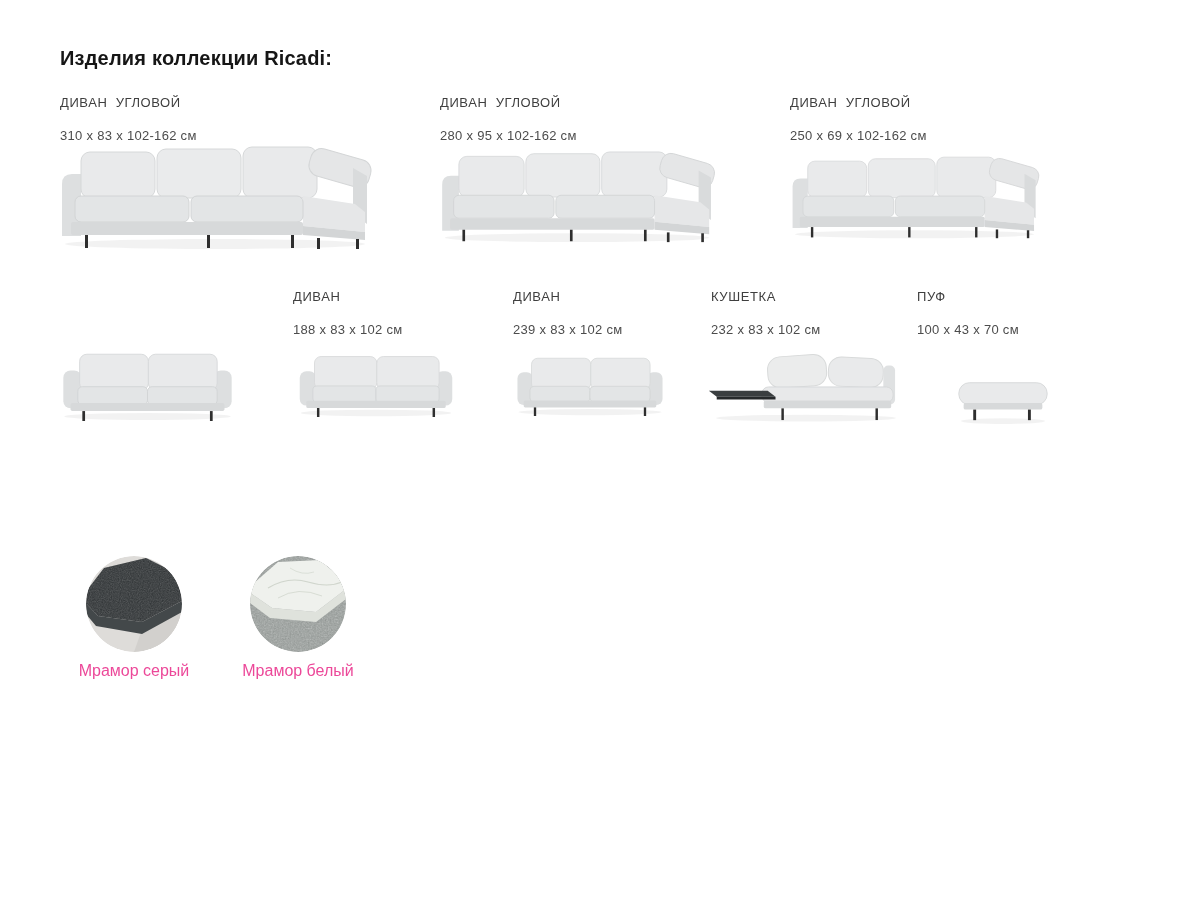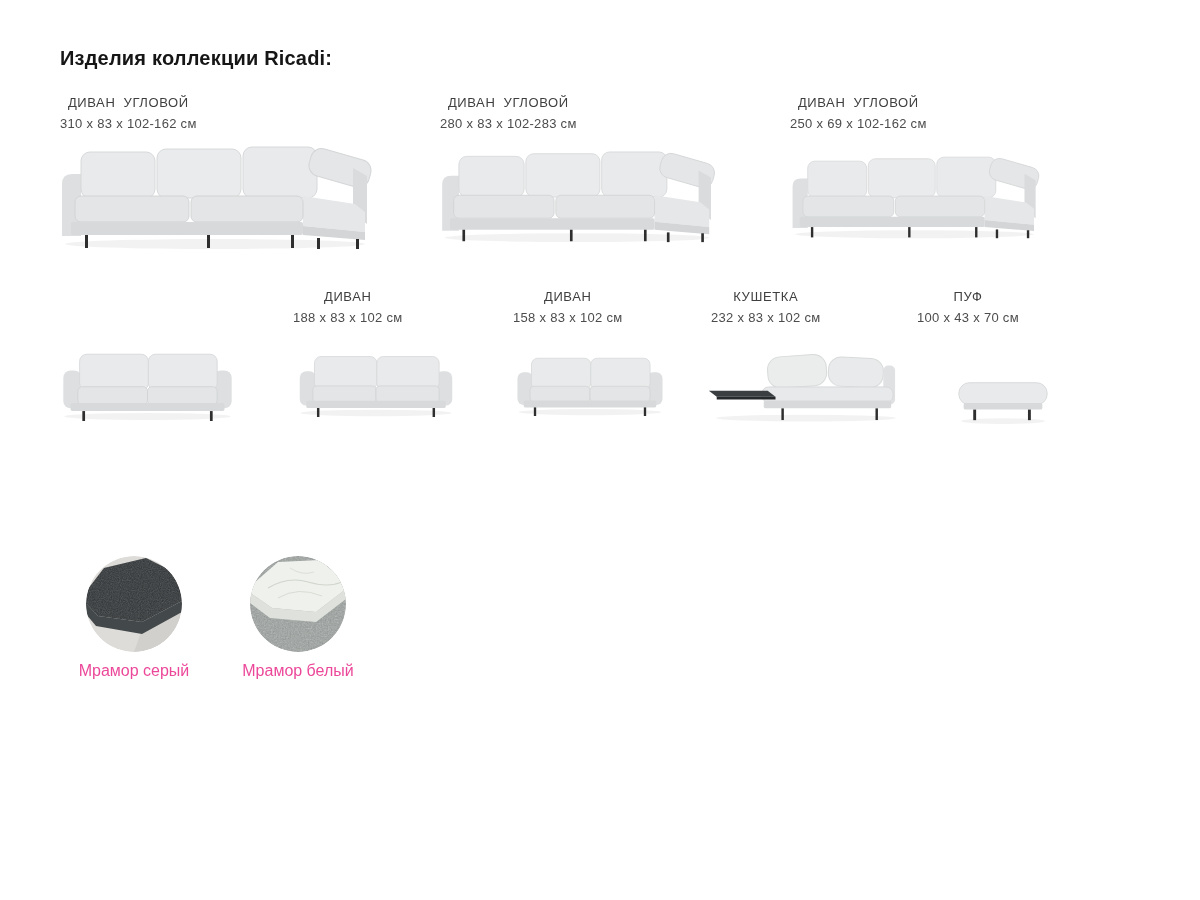--- a/index.html
+++ b/index.html
@@ -4,27 +4,27 @@
 <style>
   html,body { margin:0; padding:0; background:#ffffff; }
   #canvas {
     position:relative; width:1200px; height:744px; background:#ffffff;
     font-family:"Liberation Sans", sans-serif; overflow:hidden;
   }
   .section-title {
     position:absolute; font-weight:700; font-size:20px; line-height:24px;
     color:#161616; letter-spacing:0.2px; white-space:nowrap;
   }
-  .plabel { position:absolute; white-space:nowrap;text-align:center; }
+  .plabel { position:absolute; white-space:nowrap; }
   .pname {
     font-size:13px; color:#3f3f3f; letter-spacing:0.6px; word-spacing:4px;
     line-height:15px;
   }
   .pdims {
-    font-size:13px; color:#4c4c4c; letter-spacing:0.3px; margin-top:6px;
+    font-size:13px; color:#4c4c4c; letter-spacing:0.3px; margin-top:18px;
     line-height:15px;
   }
   .pimg { position:absolute; }
   .pimg svg { display:block; width:100%; height:100%; }
   .swatch { position:absolute; width:96px; height:96px; border-radius:50%; overflow:hidden; }
   .swatch svg { display:block; width:96px; height:96px; }
   .swatch-label {
     position:absolute; width:150px; text-align:center; font-size:16px;
     color:#ec4899; line-height:19px; white-space:nowrap;
   }
@@ -35,21 +35,21 @@
 <div id="canvas">
 
   <div class="section-title" style="left:60px; top:46px;">Изделия коллекции Ricadi:</div>
 
   <div class="plabel" style="left:60px; top:95px;">
     <div class="pname">ДИВАН УГЛОВОЙ</div>
     <div class="pdims">310 x 83 x 102-162 см</div>
   </div>
   <div class="plabel" style="left:440px; top:95px;">
     <div class="pname">ДИВАН УГЛОВОЙ</div>
-    <div class="pdims">280 x 83 x 102-283 см</div>
+    <div class="pdims">280 x 95 x 102-162 см</div>
   </div>
   <div class="plabel" style="left:790px; top:95px;">
     <div class="pname">ДИВАН УГЛОВОЙ</div>
     <div class="pdims">250 x 69 x 102-162 см</div>
   </div>
 
   <div class="pimg" style="left:55px; top:138px; width:320px; height:112px;">
     <svg viewBox="0 0 320 112" preserveAspectRatio="none">
       <ellipse cx="160" cy="106" rx="150" ry="5" fill="rgba(0,0,0,0.05)"></ellipse>
       <path d="M7,46 Q7,36 17,36 L26,36 L26,98 L7,98 Z" fill="#dddfe0"></path>
@@ -118,21 +118,21 @@
       <rect x="301" y="101" width="3" height="10" fill="#2e2e2e"></rect>
     </svg>
   </div>
 
   <div class="plabel" style="left:293px; top:289px;">
     <div class="pname">ДИВАН</div>
     <div class="pdims">188 x 83 x 102 см</div>
   </div>
   <div class="plabel" style="left:513px; top:289px;">
     <div class="pname">ДИВАН</div>
-    <div class="pdims">158 x 83 x 102 см</div>
+    <div class="pdims">239 x 83 x 102 см</div>
   </div>
   <div class="plabel" style="left:711px; top:289px;">
     <div class="pname">КУШЕТКА</div>
     <div class="pdims">232 x 83 x 102 см</div>
   </div>
   <div class="plabel" style="left:917px; top:289px;">
     <div class="pname">ПУФ</div>
     <div class="pdims">100 x 43 x 70 см</div>
   </div>
 

